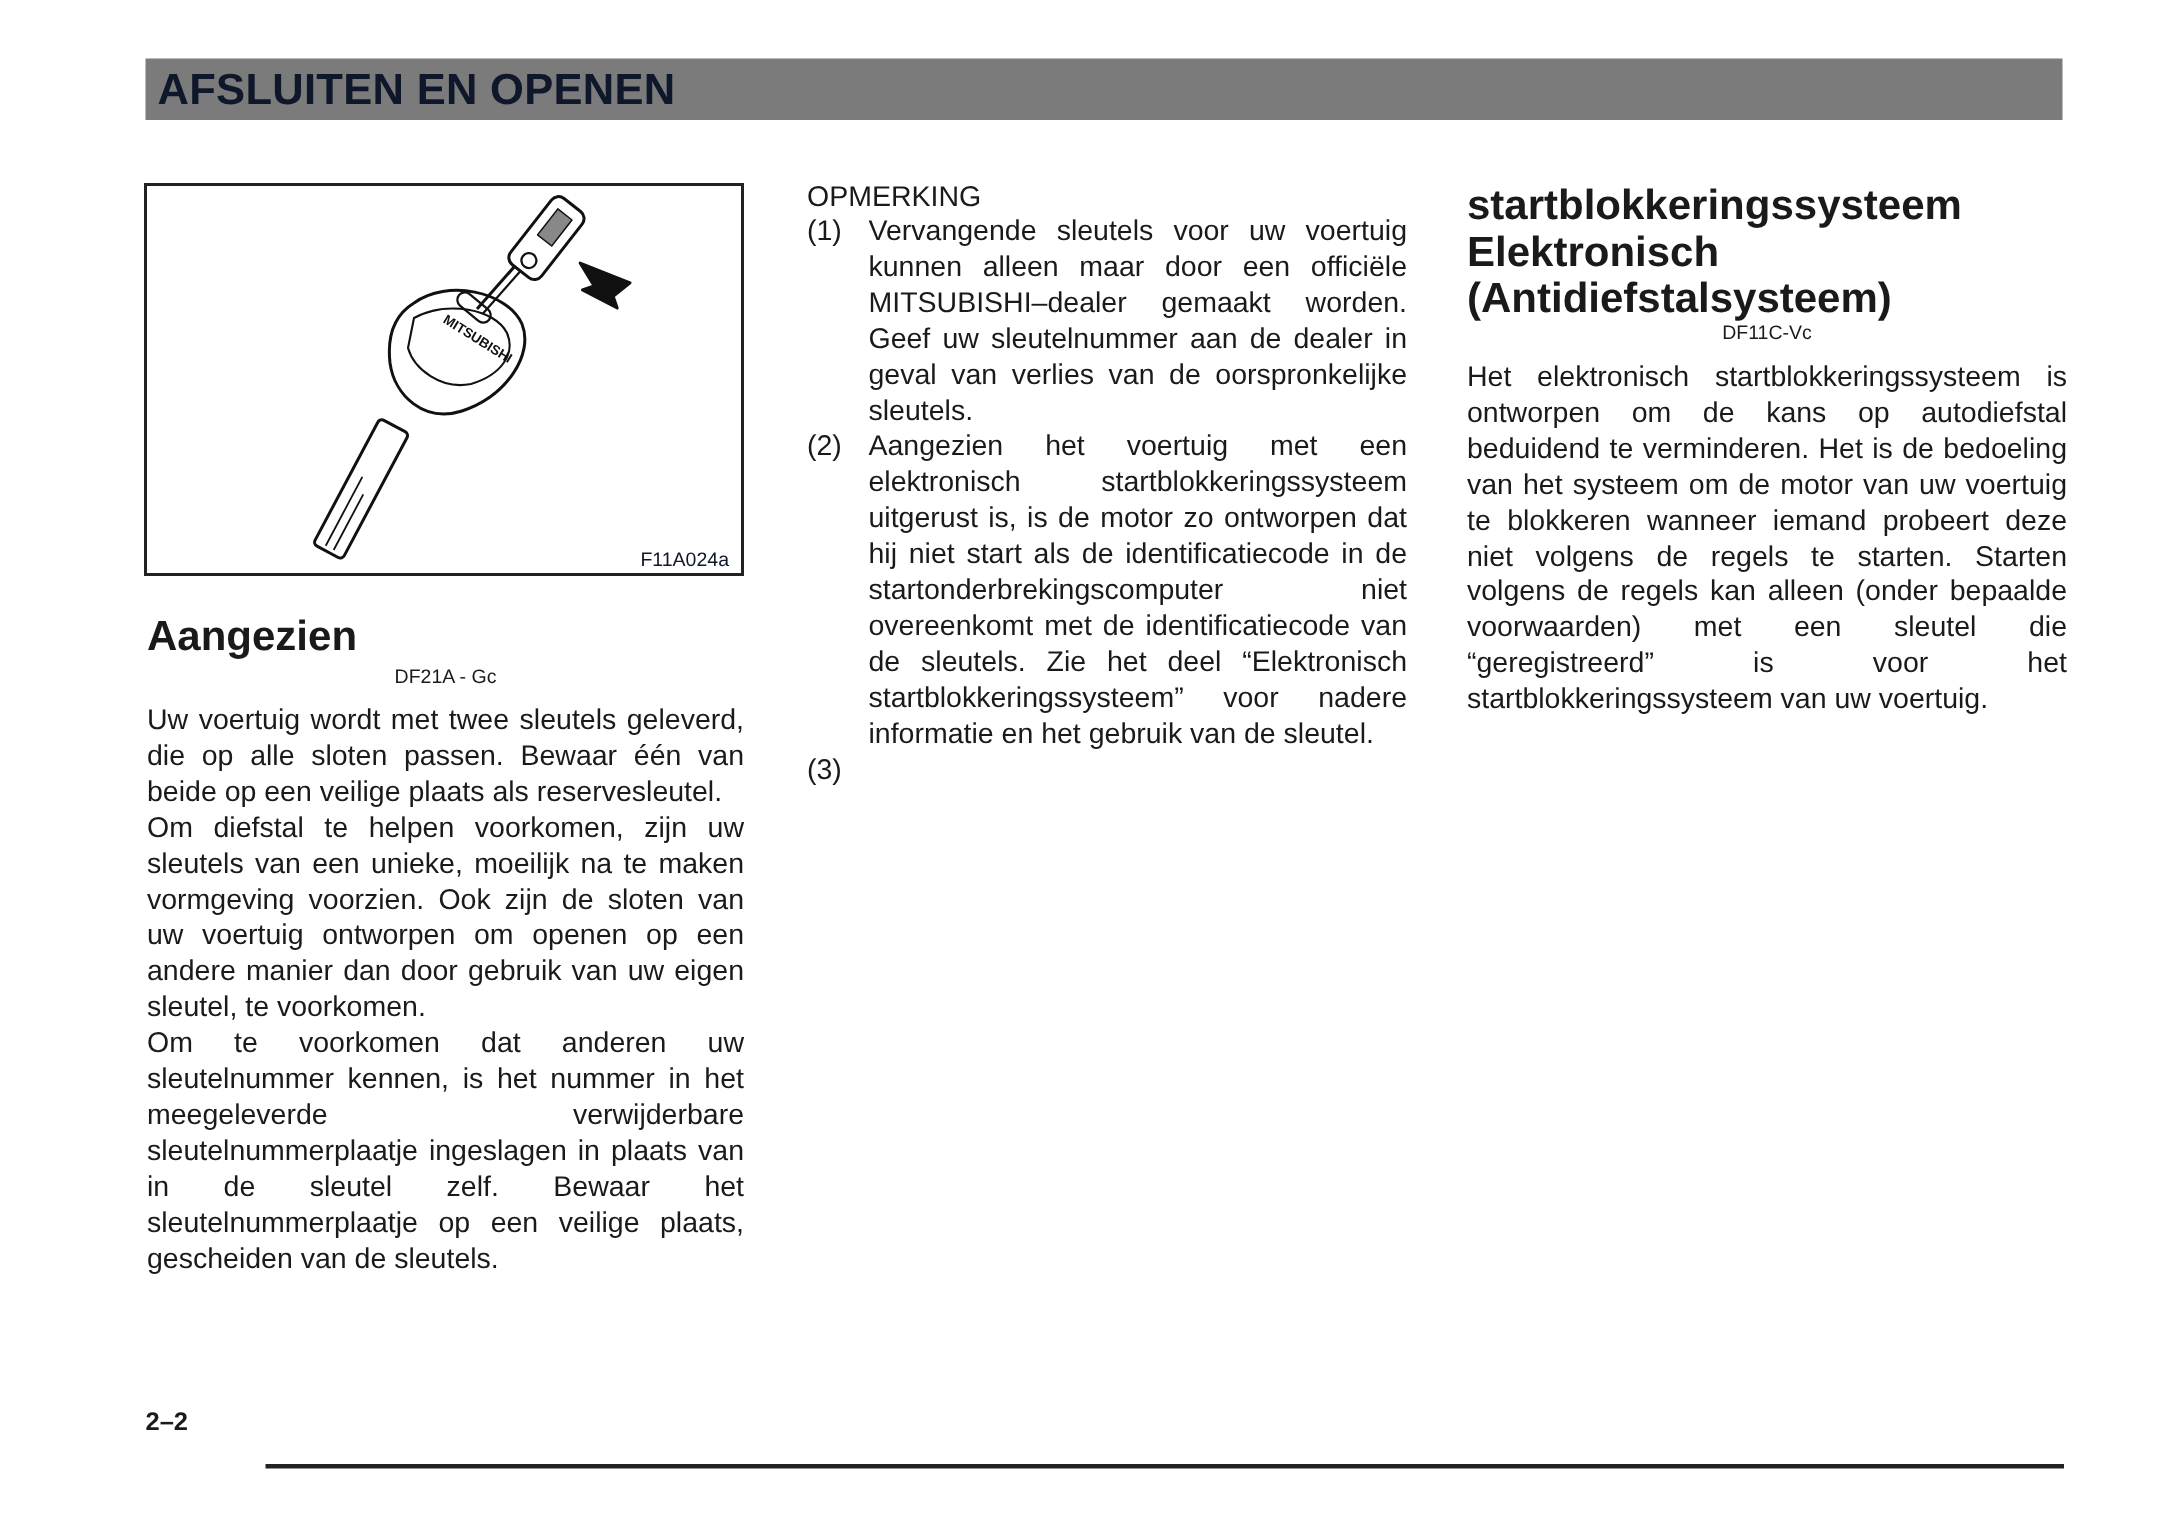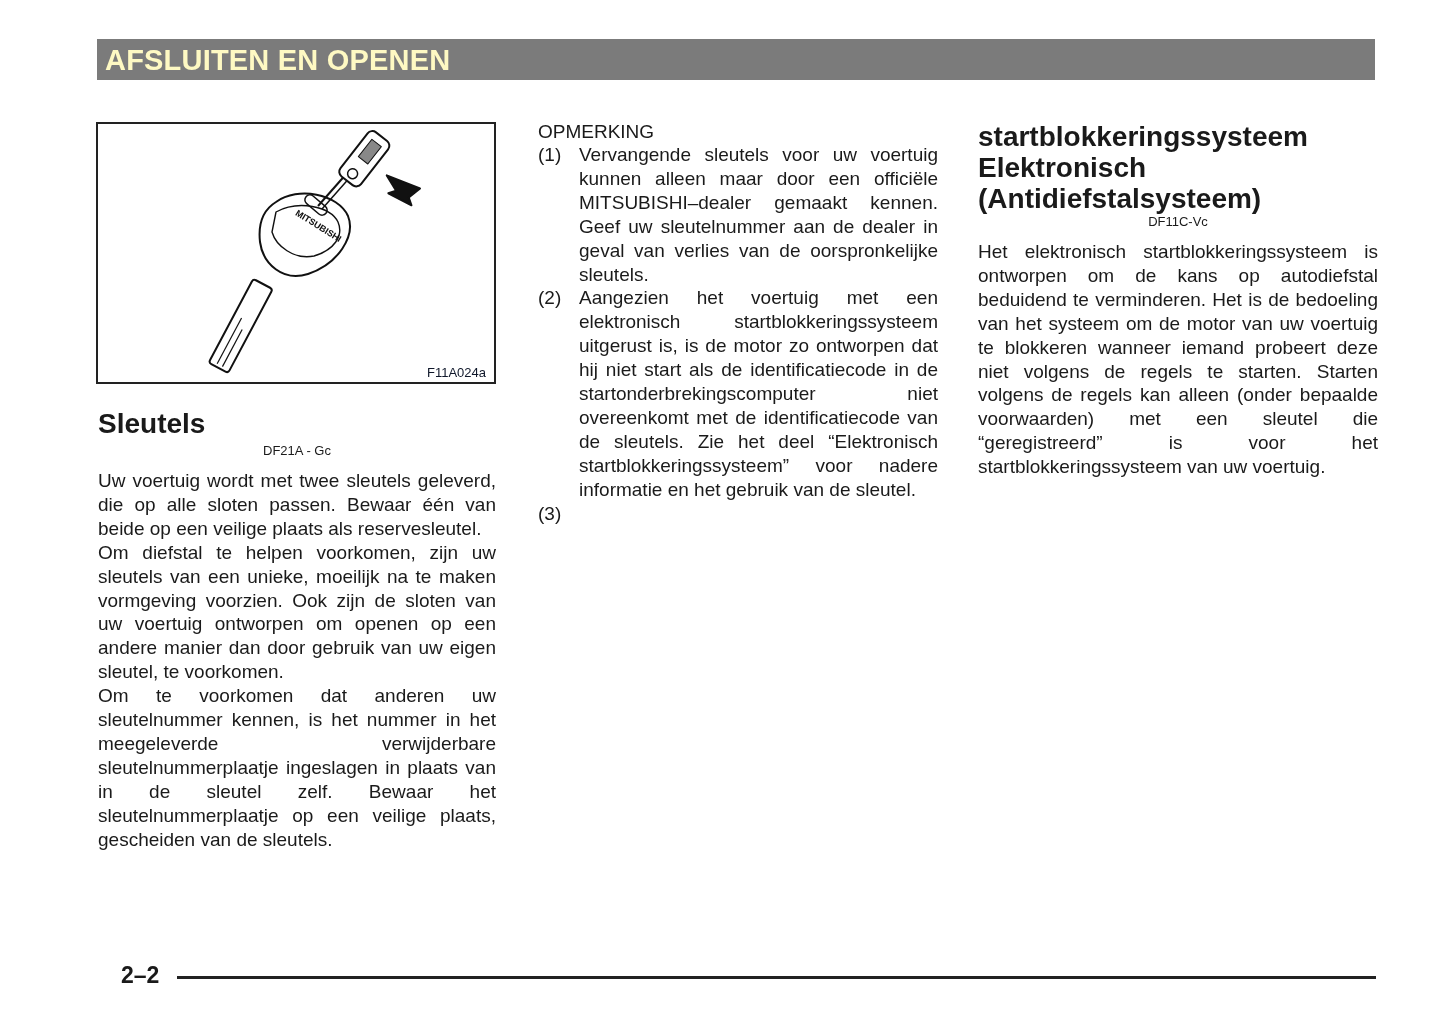--- a/index.html
+++ b/index.html
@@ -1,37 +1,37 @@
 <!DOCTYPE html>
 <html><head>
   <meta charset="utf-8">
   <style>
     html, body { margin: 0; padding: 0; background: #ffffff; }
     body { width: 1445px; height: 1026px; position: relative; overflow: hidden;
            font-family: "Liberation Sans", "DejaVu Sans", sans-serif; color: #1a1a1a; }
     .header-bar { position: absolute; left: 97px; top: 39px; width: 1278px; height: 41px;
                   background: #7b7b7b; }
-    .header-title { position: absolute; left: 8px; top: 4px; color: #fef9c3; font-weight: bold;
+    .header-title { position: absolute; left: 8px; top: 4px; color: #0f172a; font-weight: bold;
                     font-size: 29px; letter-spacing: 0.2px; line-height: 34px; }
     .figure { position: absolute; left: 96px; top: 122px; width: 396px; height: 258px;
               border: 2px solid #222; background: #fff; }
     .figure svg { position: absolute; left: 0; top: 0; }
     .fig-caption { position: absolute; right: 8px; bottom: 2px; font-size: 13px; color: #0f172a; }
     .col { position: absolute; font-size: 19px; line-height: 23.9px; text-align: justify; }
     .col1 { left: 98px; width: 398px; }
     .col2 { left: 538px; width: 400px; }
     .col3 { left: 978px; width: 400px; }
     .h2 { font-weight: bold; font-size: 28px; line-height: 31px; margin: 0; text-align: left; }
     .code { font-size: 13px; text-align: center; line-height: 16px; }
     p { margin: 0; }
     .note-title { font-size: 19px; line-height: 23px; }
     .note-item { display: flex; }
     .note-num { width: 41px; flex: 0 0 41px; }
     .note-text { flex: 1; text-align: justify; }
-    .footer-num { position: absolute; left: 97px; top: 962px; font-weight: bold; font-size: 23px; margin-left: 24px; }
+    .footer-num { position: absolute; left: 97px; top: 938px; font-weight: bold; font-size: 17px; }
     .footer-rule { position: absolute; left: 177px; top: 976px; width: 1199px; height: 3px; background: #222; }
   </style>
 </head>
 <body>
 
 <div class="header-bar">
   <div class="header-title">AFSLUITEN EN OPENEN</div>
 </div>
 
 <div class="figure">
@@ -59,34 +59,34 @@
       </g>
 
       <path d="M 322 66 L 290 50 L 298 66 L 290 68 L 312 82 L 310 74 L 322 66 Z" fill="#111" transform="rotate(-5 305 65)"></path>
     </g>
     <text x="195" y="93" font-size="9" font-family="Liberation Sans, sans-serif" font-weight="bold" fill="#111" transform="rotate(32 200 95)">MITSUBISHI</text>
   </svg>
   <div class="fig-caption">F11A024a</div>
 </div>
 
 <div class="col col1" style="top:408px;">
-  <h2 class="h2">Sleutels</h2>
+  <h2 class="h2">Aangezien</h2>
   <div class="code" style="margin-top:4px;">DF21A - Gc</div>
   <div style="margin-top:10px;">
     <p>Uw voertuig wordt met twee sleutels geleverd, die op alle sloten passen. Bewaar één van beide op een veilige plaats als reservesleutel.</p>
     <p>Om diefstal te helpen voorkomen, zijn uw sleutels van een unieke, moeilijk na te maken vormgeving voorzien. Ook zijn de sloten van uw voertuig ontworpen om openen op een andere manier dan door gebruik van uw eigen sleutel, te voorkomen.</p>
     <p>Om te voorkomen dat anderen uw sleutelnummer kennen, is het nummer in het meegeleverde verwijderbare sleutelnummerplaatje ingeslagen in plaats van in de sleutel zelf. Bewaar het sleutelnummerplaatje op een veilige plaats, gescheiden van de sleutels.</p>
   </div>
 </div>
 
 <div class="col col2" style="top:120px;">
   <div class="note-title">OPMERKING</div>
   <div class="note-item">
     <span class="note-num">(1)</span>
-    <span class="note-text">Vervangende sleutels voor uw voertuig kunnen alleen maar door een officiële MITSUBISHI–dealer gemaakt kennen. Geef uw sleutelnummer aan de dealer in geval van verlies van de oorspronkelijke sleutels.</span>
+    <span class="note-text">Vervangende sleutels voor uw voertuig kunnen alleen maar door een officiële MITSUBISHI–dealer gemaakt worden. Geef uw sleutelnummer aan de dealer in geval van verlies van de oorspronkelijke sleutels.</span>
   </div>
   <div class="note-item">
     <span class="note-num">(2)</span>
     <span class="note-text">Aangezien het voertuig met een elektronisch startblokkeringssysteem uitgerust is, is de motor zo ontworpen dat hij niet start als de identificatiecode in de startonderbrekingscomputer niet overeenkomt met de identificatiecode van de sleutels. Zie het deel “Elektronisch startblokkeringssysteem” voor nadere informatie en het gebruik van de sleutel.</span>
   </div>
   <div class="note-item">
     <span class="note-num">(3)</span>
   </div>
 </div>
 

